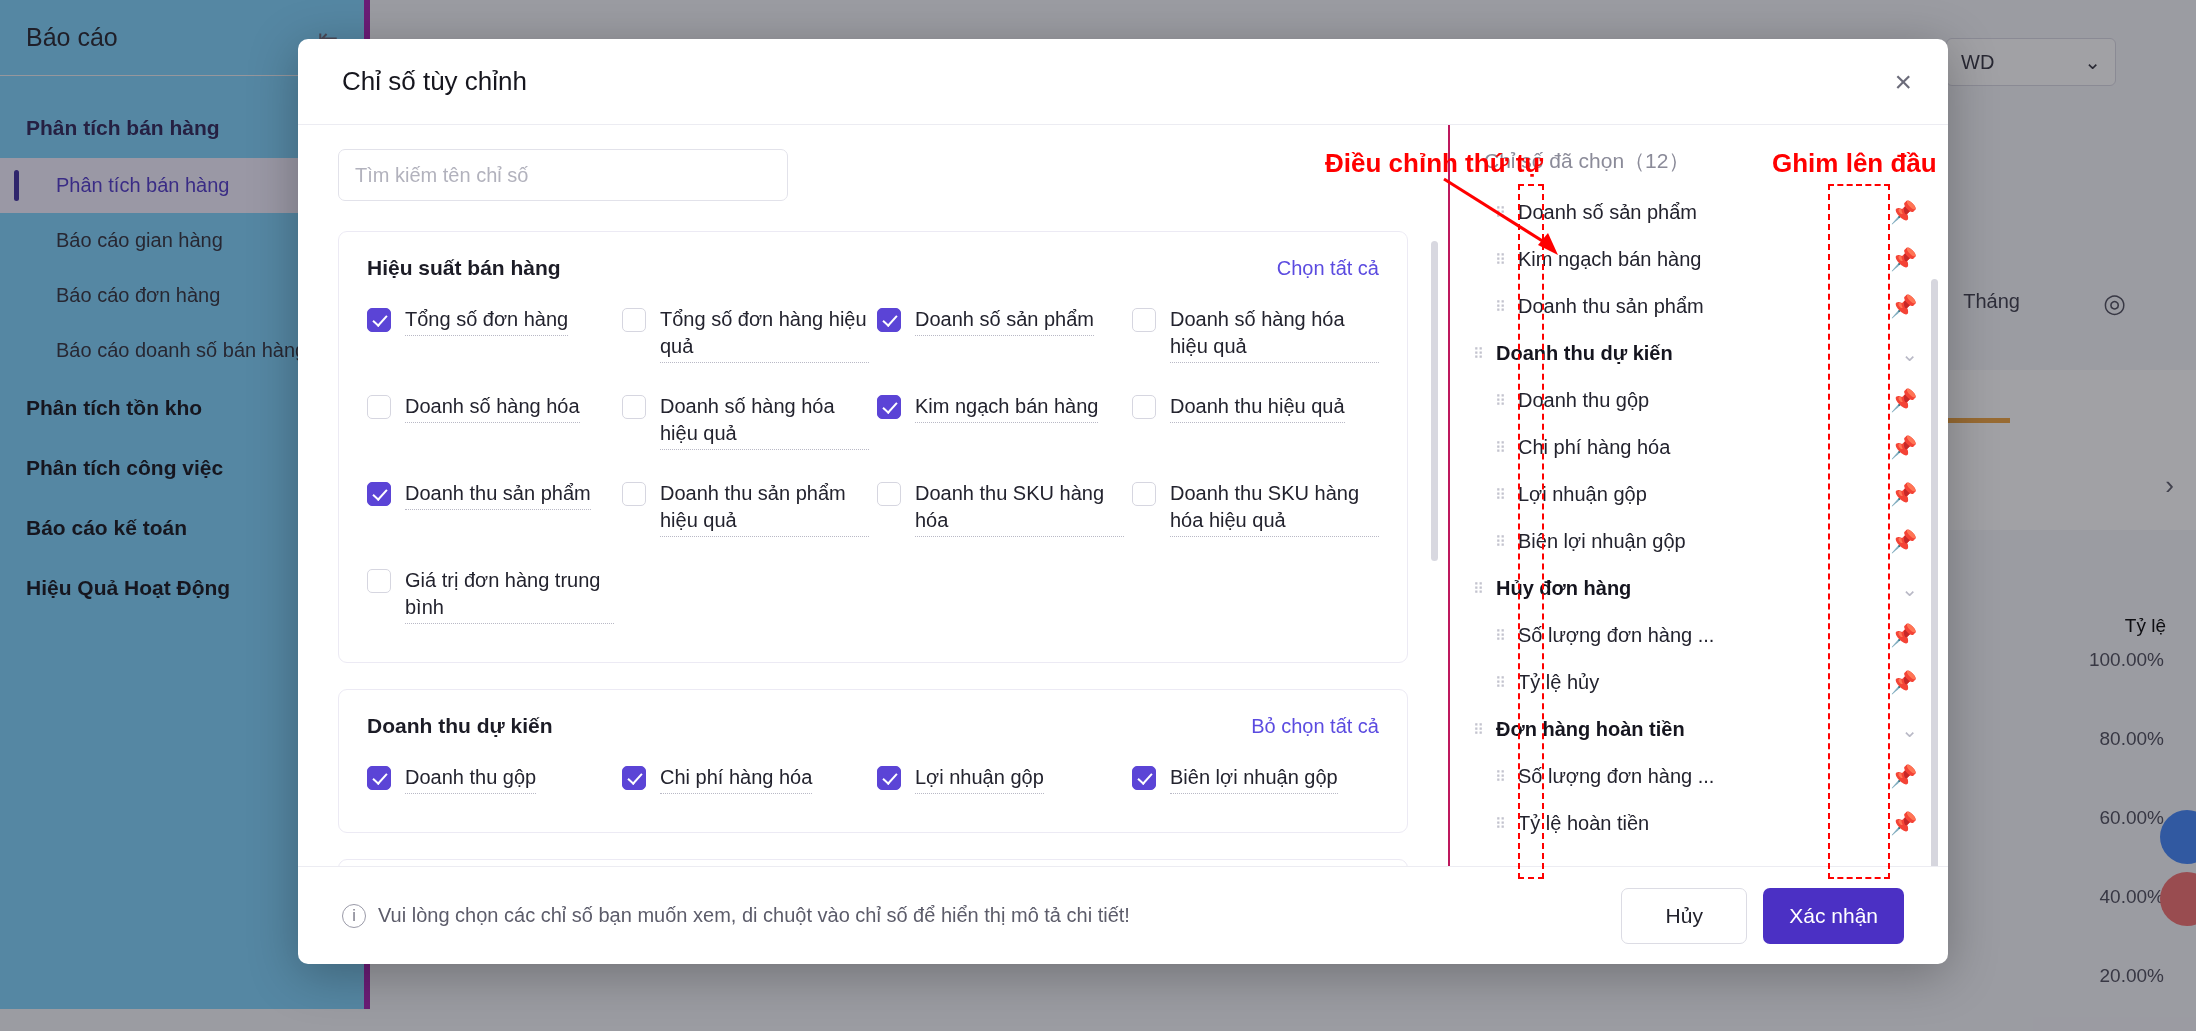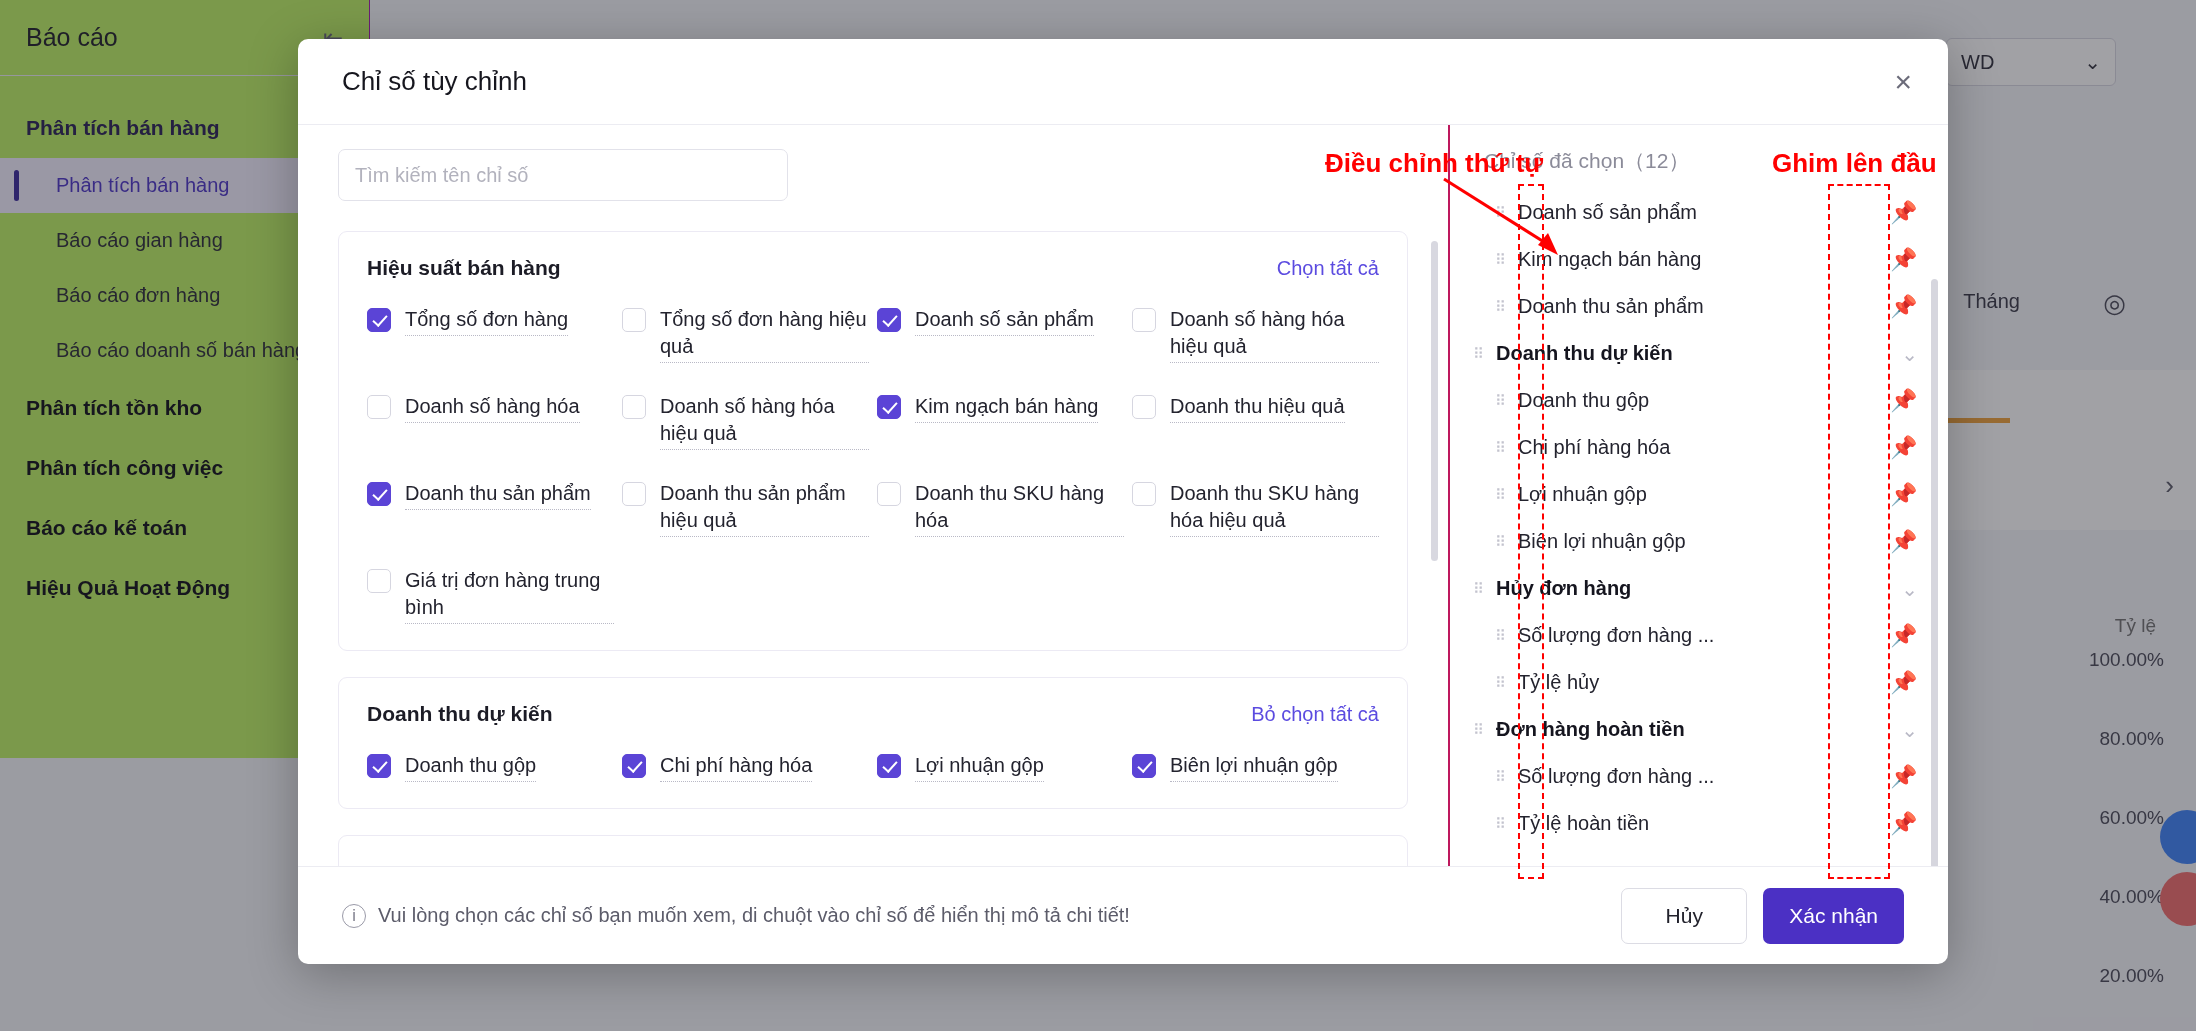--- a/index.html
+++ b/index.html
@@ -7,22 +7,22 @@
     width: 2196px; height: 1031px;
     font-family: "Liberation Sans", sans-serif;
     overflow: hidden;
     background: #ffffff;
   }
 
   
   #page { position: relative; width: 2196px; height: 1031px; background:#f5f6fa; }
 
   #sidebar {
-    position:absolute; left:0; top:0; width:370px; height:758px;
-    background:#bef264; border-right:1px solid #a21caf;
+    position:absolute; left:0; top:0; width:370px; height:1009px;
+    background:#7dd3fc; border-right:6px solid #a21caf;
   }
   .sb-top {
     height:76px; display:flex; align-items:center; justify-content:space-between;
     padding:0 26px; border-bottom:1px solid #edeef2;
   }
   .sb-title { font-size:25px; color:#20202a; }
   .collapse-ic { font-size:24px; color:#6a6a7a; }
   .sb-body { padding-top:22px; }
   .sb-group { font-size:21px; font-weight:bold; color:#2a2255; padding:18px 26px; }
   .sb-group.dark { color:#111119; }
@@ -49,21 +49,21 @@
   .seg span { padding:0 26px; }
   .target-ic { position:absolute; right:70px; top:288px; font-size:26px; color:#4a4a58; }
   .panel-card {
     position:absolute; left:1430px; top:370px; right:0; height:160px; background:#fff;
   }
   .card-title { font-size:21px; color:#20202a; padding:18px 0 0 26px; font-weight:bold; }
   .card-sub { font-size:19px; color:#4a4a58; padding:24px 0 0 26px; }
   .orangebar { position:absolute; left:1430px; top:418px; width:210px; height:5px; background:#f0a23c; }
   .chev-right { position:absolute; right:22px; top:470px; font-size:26px; color:#5a5a68; }
   .ylabels { position:absolute; right:32px; top:620px; text-align:right; font-size:19px; color:#4a4a58; line-height:79px; }
-  .ratio-lbl { position:absolute; right:40px; top:615px; font-size:19px; color:#737373; }
+  .ratio-lbl { position:absolute; right:30px; top:615px; font-size:19px; color:#000000; }
   .fab1 { position:absolute; right:-18px; top:810px; width:54px;height:54px;border-radius:50%;background:#3f83f8; }
   .fab2 { position:absolute; right:-18px; top:872px; width:54px;height:54px;border-radius:50%;background:#f26d6d; }
 
   
   #scrim { position:absolute; inset:0; background:rgba(30,30,40,.42); }
 
   
   #modal {
     position:absolute; left:298px; top:39px; width:1650px; height:925px;
     background:#fff; border-radius:10px; box-shadow:0 10px 50px rgba(0,0,0,.28);
@@ -87,21 +87,21 @@
   .search-box input {
     border:none; outline:none; font-size:20px; color:#20202a; width:100%;
     font-family:"Liberation Sans", sans-serif; background:transparent;
   }
   .search-box input::placeholder { color:#b2b2bd; }
 
   .groups-scroll {
     flex:1 1 auto; overflow:hidden; padding:0 40px 20px 40px; position:relative;
   }
   .grp {
-    border:1px solid #eceaf4; border-radius:9px; margin-bottom:26px; padding:24px 28px 14px 28px;
+    border:1px solid #eceaf4; border-radius:9px; margin-bottom:26px; padding:24px 28px 26px 28px;
     background:#fff;
   }
   .grp-head { display:flex; align-items:center; justify-content:space-between; margin-bottom:14px; }
   .grp-name { font-size:21px; color:#1c1c26; font-weight:bold; }
   .grp-action { font-size:20px; color:#5b4be0; }
   .grid4 { display:grid; grid-template-columns:repeat(4,1fr); column-gap:8px; row-gap:6px; }
   .cbrow { display:flex; align-items:flex-start; gap:14px; padding:12px 0; }
   .cb {
     width:24px; height:24px; border-radius:5px; border:1.5px solid #d6d6e0; background:#fff;
     flex:0 0 auto; margin-top:2px; position:relative;

